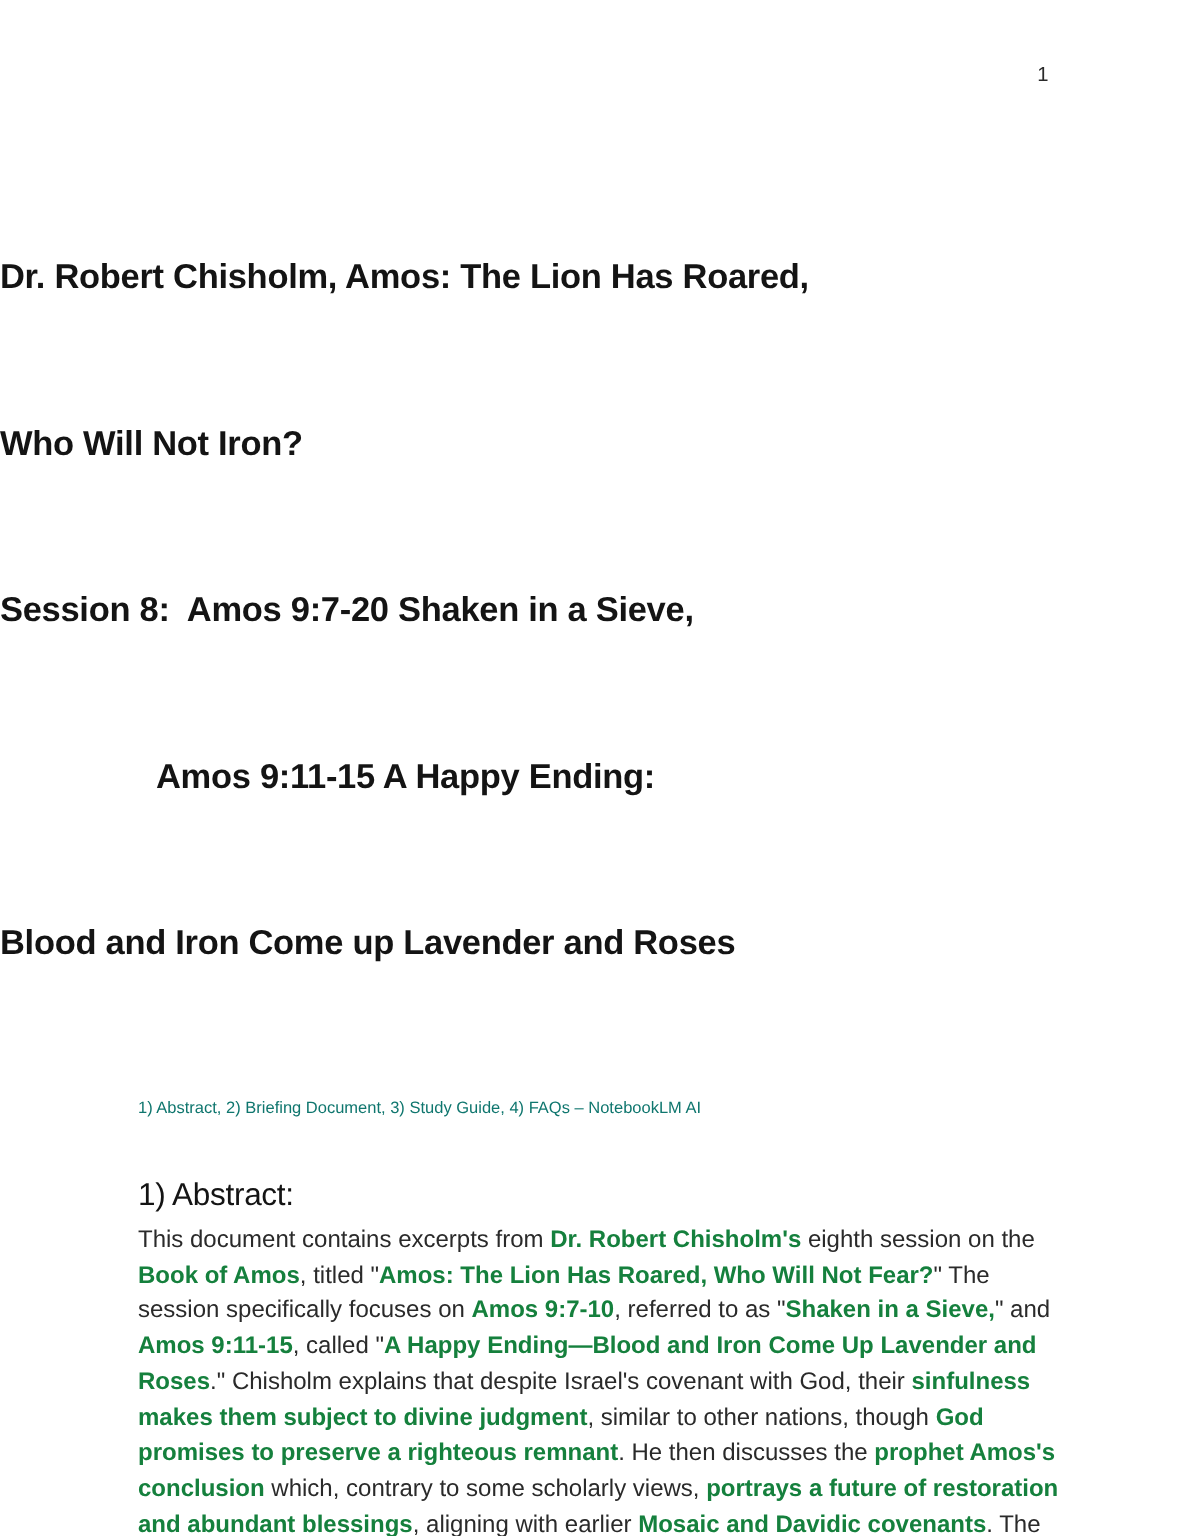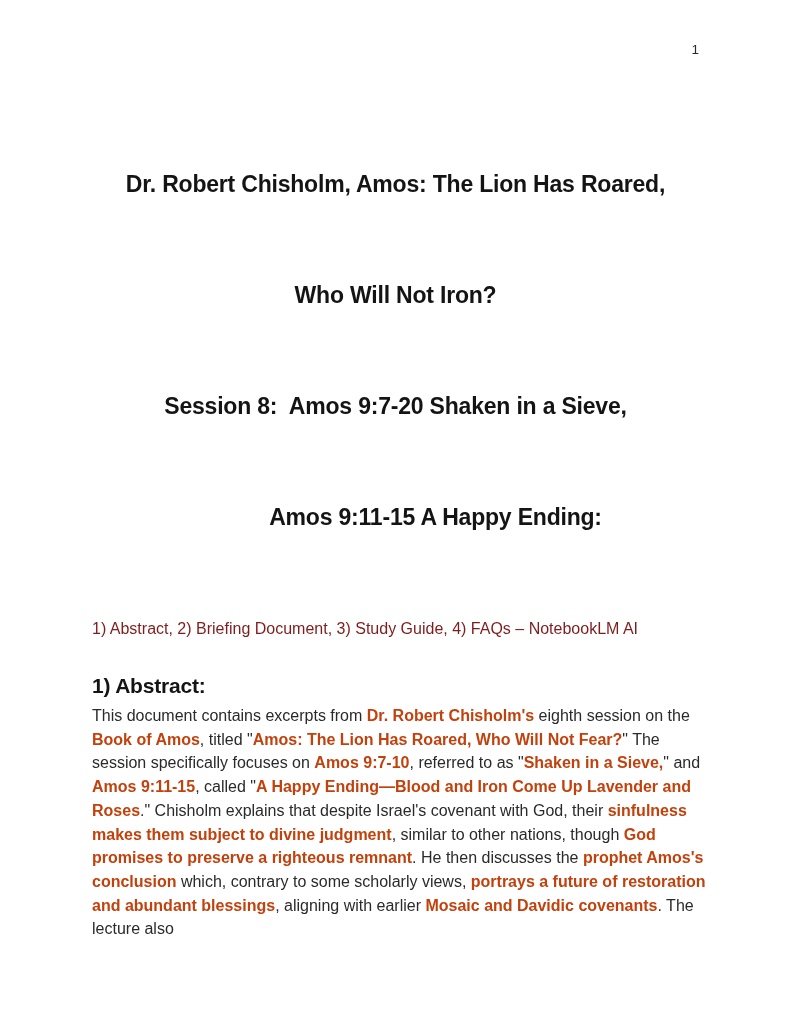--- a/index.html
+++ b/index.html
@@ -16,67 +16,68 @@
   .page-number {
     position: absolute;
     top: 42px;
     right: 92px;
     font-size: 13.5px;
     line-height: 16px;
     color: #2a2a2a;
   }
   .title-block {
     padding-top: 92px;
-    text-align: center;
+    text-align: left;
     font-weight: 700;
     font-size: 23px;
     line-height: 37px;
     letter-spacing: -0.2px;
     color: #141414;
     white-space: pre-wrap;
   }
-  .title-line.indented { padding-left: 80px; }
+  .title-line.indented { padding-left: 104px; }
   .content {
     margin-left: 92px;
     width: 622px;
   }
   .nav-line {
     margin-top: 7px;
-    font-size: 16px;
+    font-size: 11px;
     line-height: 23px;
-    color: #7f1d1d;
+    color: #0f766e;
   }
   .section-heading {
     margin-top: 32px;
     font-size: 21px;
     line-height: 28px;
-    font-weight: 700;
+    font-weight: 400;
     letter-spacing: -0.2px;
     color: #141414;
   }
   .body-para {
     margin-top: 4px;
     font-size: 16px;
     line-height: 23.7px;
     color: #2a2a2a;
   }
-  .body-para b, .subheading { color: #c2410c; }
+  .body-para b, .subheading { color: #15803d; }
 </style>
 </head>
 <body>
 
 <div class="page">
 
   <div class="page-number">1</div>
 
   <div class="title-block">
     <div class="title-line">Dr. Robert Chisholm, Amos: The Lion Has Roared,</div>
     <div class="title-line">Who Will Not Iron?</div>
     <div class="title-line">Session 8:  Amos 9:7-20 Shaken in a Sieve,</div>
     <div class="title-line indented">Amos 9:11-15 A Happy Ending:</div>
+    <div class="title-line">Blood and Iron Come up Lavender and Roses</div>
   </div>
 
   <div class="content">
 
     <div class="nav-line">1) Abstract, 2) Briefing Document, 3) Study Guide, 4) FAQs – NotebookLM AI</div>
 
     <div class="section-heading">1) Abstract:</div>
 
     <div class="body-para"><span>This document contains excerpts from </span><b>Dr. Robert Chisholm's</b><span> eighth session on the </span><b>Book of Amos</b><span>, titled "</span><b>Amos: The Lion Has Roared, Who Will Not Fear?</b><span>" The session specifically focuses on </span><b>Amos 9:7-10</b><span>, referred to as "</span><b>Shaken in a Sieve,</b><span>" and </span><b>Amos 9:11-15</b><span>, called "</span><b>A Happy Ending—Blood and Iron Come Up Lavender and Roses</b><span>." Chisholm explains that despite Israel's covenant with God, their </span><b>sinfulness makes them subject to divine judgment</b><span>, similar to other nations, though </span><b>God promises to preserve a righteous remnant</b><span>. He then discusses the </span><b>prophet Amos's conclusion</b><span> which, contrary to some scholarly views, </span><b>portrays a future of restoration and abundant blessings</b><span>, aligning with earlier </span><b>Mosaic and Davidic covenants</b><span>. The lecture also </span></div>
 

